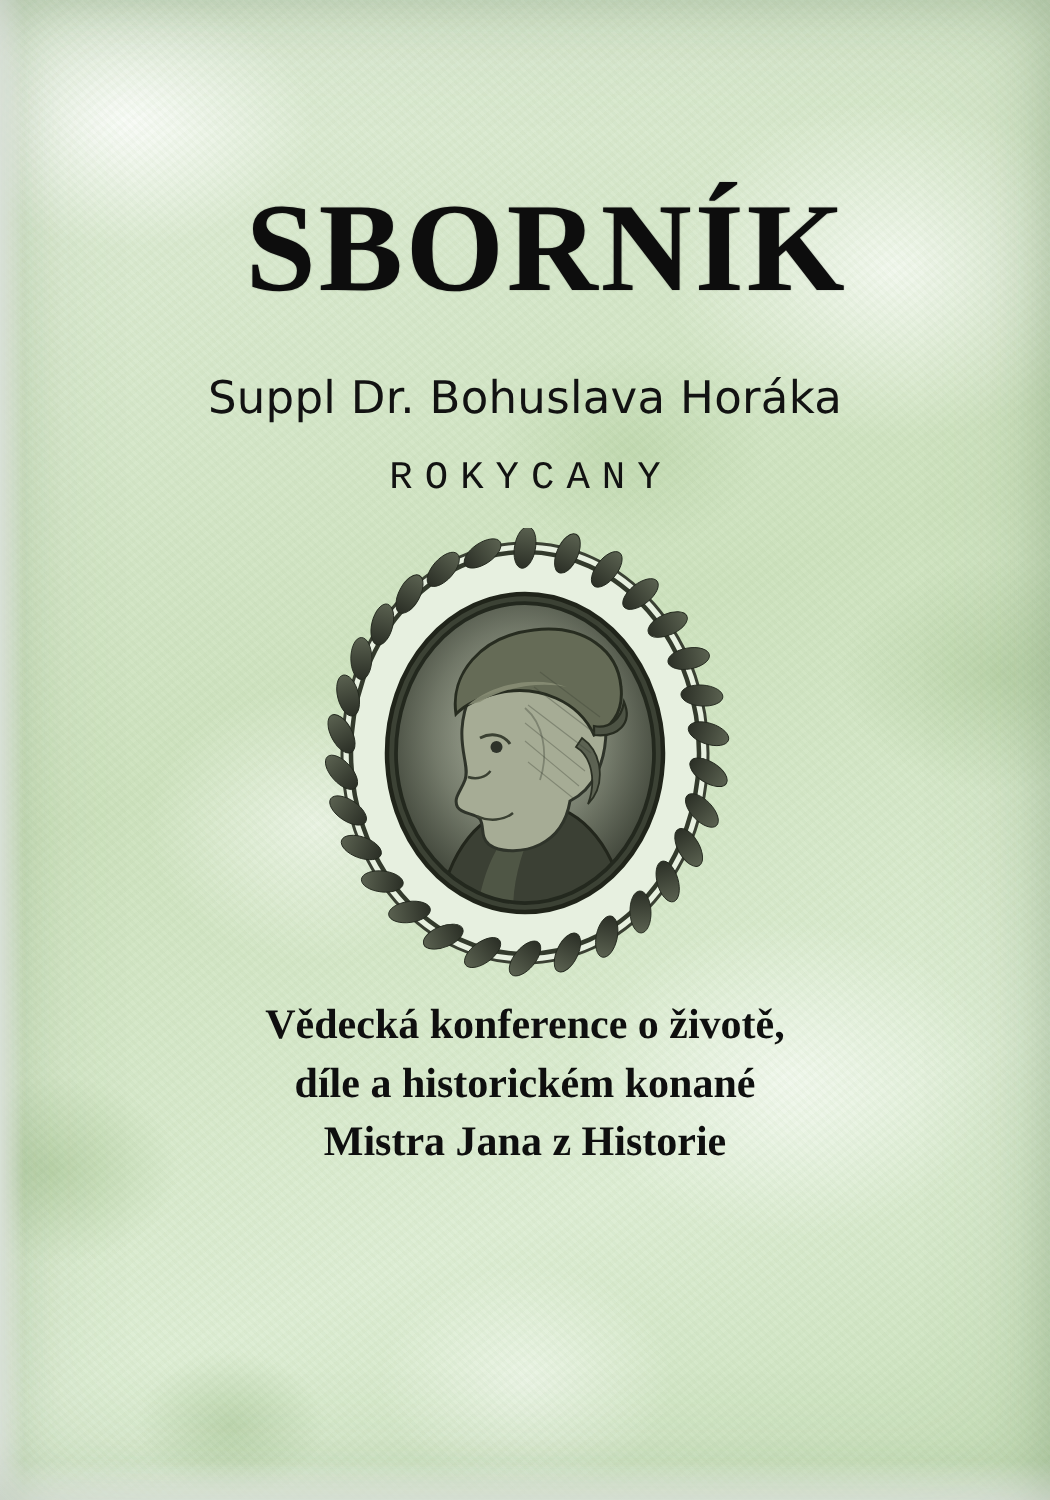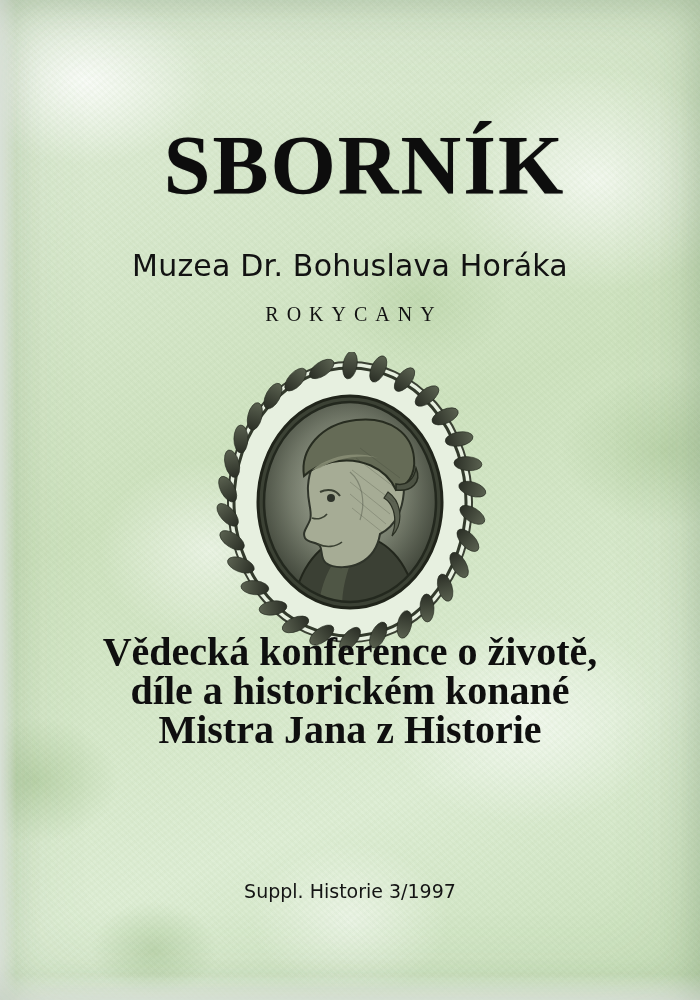--- a/index.html
+++ b/index.html
@@ -100,46 +100,46 @@
     font-family: "DejaVu Sans", sans-serif;
     font-size: 30px;
     color: #121212;
     letter-spacing: 0.2px;
   }
 
   .subtitle-town {
     position: absolute;
     top: 303px;
     left: 0; right: 0;
-    font-family: Liberation Serif, serif;
-    font-size: 20px;
+    font-family: Liberation Mono, monospace;
+    font-size: 26px;
     color: #121212;
     letter-spacing: 8px;
     padding-left: 8px;
   }
 
   
   #emblem {
     position: absolute;
     top: 352px;
     left: 50%;
     transform: translateX(-50%);
     width: 300px;
     height: 300px;
   }
   #emblem svg { display: block; }
 
   
   .conference {
     position: absolute;
-    top: 632px;
+    top: 664px;
     left: 0; right: 0;
     font-family: "Liberation Serif", serif;
     font-weight: bold;
-    font-size: 40px;
+    font-size: 28px;
     line-height: 39px;
     color: #0f0f0f;
   }
   .conference div { white-space: nowrap; }
 
   .materials {
     position: absolute;
     top: 790px;
     left: 0; right: 0;
     font-family: "Liberation Serif", serif;
@@ -171,21 +171,21 @@
 <body>
 
 <div id="cover">
 
   <div id="paper-texture"></div>
 
   <div id="content">
 
     <div class="main-title">SBORNÍK</div>
 
-    <div class="subtitle-museum">Muzea Dr. Bohuslava Horáka</div>
+    <div class="subtitle-museum">Suppl Dr. Bohuslava Horáka</div>
 
     <div class="subtitle-town">ROKYCANY</div>
 
     <div id="emblem">
       <svg width="300" height="300" viewBox="0 0 300 300" xmlns="http://www.w3.org/2000/svg">
         <defs>
           <radialGradient id="medalFace" cx="48%" cy="42%" r="62%">
             <stop offset="0%" stop-color="#b9bfae"></stop>
             <stop offset="55%" stop-color="#8d9482"></stop>
             <stop offset="100%" stop-color="#4f5547"></stop>
@@ -357,21 +357,20 @@
       </svg>
     </div>
 
     <div class="conference">
       <div>Vědecká konference o životě,</div>
       <div>díle a historickém konané</div>
       <div>Mistra Jana z Historie</div>
     </div>
 
 
-    <div class="suppl">Suppl. Historie 3/1997</div>
 
     <div class="corner-mark"></div>
   </div>
 
   <div id="scan-edge-left"></div>
   <div id="scan-edge-bottom"></div>
   <div id="vignette"></div>
 </div>
 
 </body></html>

